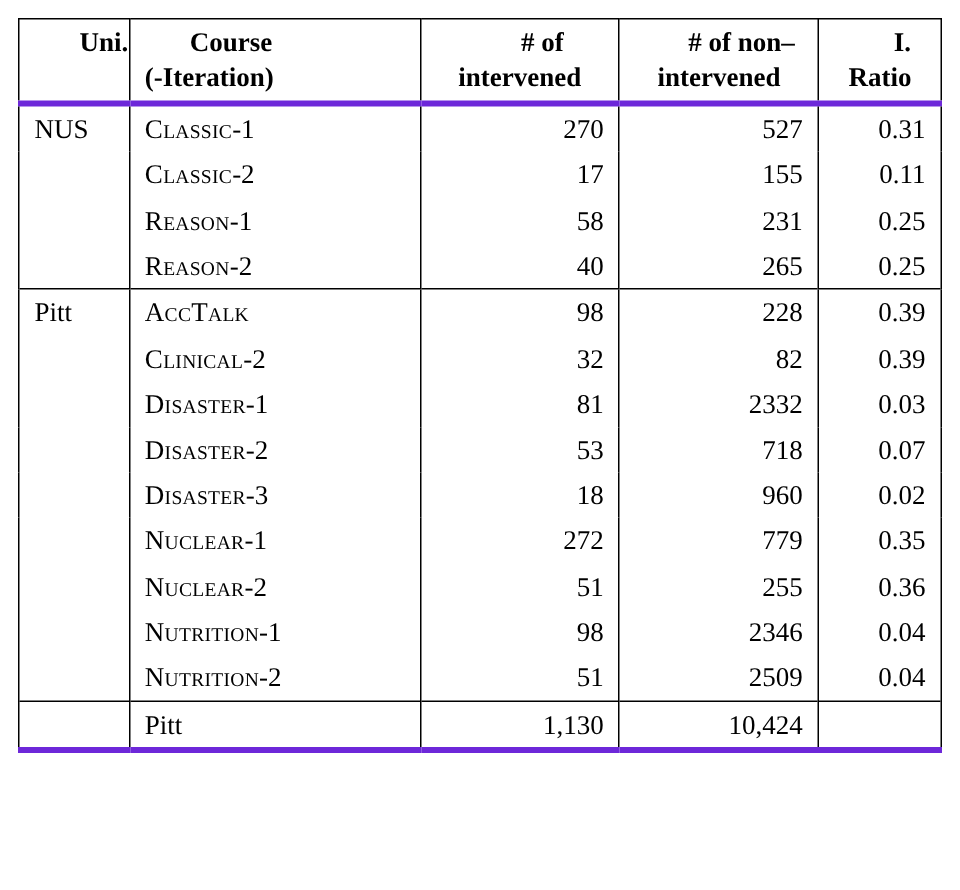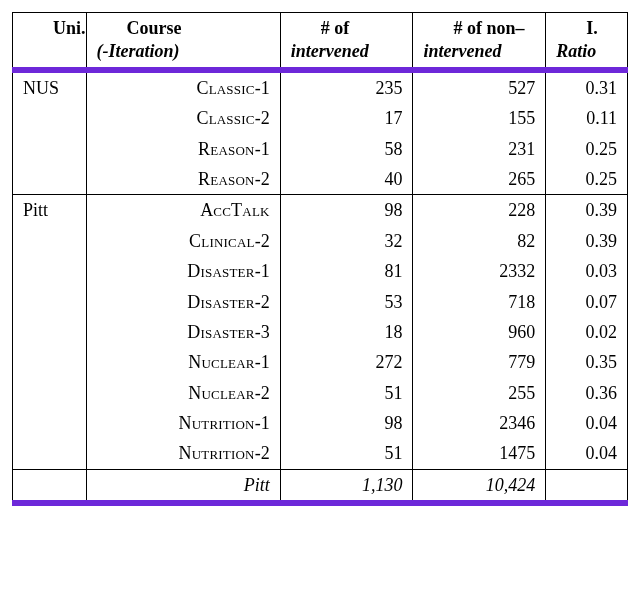--- a/index.html
+++ b/index.html
@@ -21,31 +21,31 @@
   col.c-course{ width: 190px; }
   col.c-int   { width: 130px; }
   col.c-nint  { width: 130px; }
   col.c-ratio { width: 80px; }
   th, td {
     padding: 4px 10px 3px 10px;
     line-height: 1.3;
     vertical-align: top;
   }
   .bt { border-top: 1px solid #000; }
-  .bb { border-bottom: 6px solid #6d28d9; font-style: italic; }
+  .bb { border-bottom: 4px solid #6d28d9; }
   .bl { border-left: 1px solid #000; }
   .br { border-right: 1px solid #000; }
   th {
     font-weight: bold;
     text-align: left;
   }
-  th.num { text-align: left; }
+  th.num { text-align: center; }
   td.num { text-align: right; }
   td.uni { text-align: left; }
-  td.course { text-align: right; }
+  td.course { text-align: left; }
   .sc {
     font-variant: small-caps;
     letter-spacing: 0.2px;
   }
   .hdr-row1 th { padding-bottom: 0; padding-left: 40px; }
   .hdr-row2 th { padding-top: 0; }
 </style>
 </head>
 <body>
 
@@ -70,21 +70,21 @@
       <th class="bb br">(-Iteration)</th>
       <th class="bb br num">intervened</th>
       <th class="bb br num">intervened</th>
       <th class="bb br num">Ratio</th>
     </tr>
   </thead>
   <tbody id="tbody">
       <tr>
         <td class="uni bl br">NUS</td>
         <td class="course br"><span class="sc">Classic</span><span>-1</span></td>
-        <td class="num br">235</td>
+        <td class="num br">270</td>
         <td class="num br">527</td>
         <td class="num br">0.31</td>
       </tr>
       <tr>
         <td class="uni bl br"></td>
         <td class="course br"><span class="sc">Classic</span><span>-2</span></td>
         <td class="num br">17</td>
         <td class="num br">155</td>
         <td class="num br">0.11</td>
       </tr>
@@ -155,21 +155,21 @@
         <td class="uni bl br"></td>
         <td class="course br"><span class="sc">Nutrition</span><span>-1</span></td>
         <td class="num br">98</td>
         <td class="num br">2346</td>
         <td class="num br">0.04</td>
       </tr>
       <tr>
         <td class="uni bl br"></td>
         <td class="course br"><span class="sc">Nutrition</span><span>-2</span></td>
         <td class="num br">51</td>
-        <td class="num br">1475</td>
+        <td class="num br">2509</td>
         <td class="num br">0.04</td>
       </tr>
     </tbody>
   <tfoot>
     <tr>
       <td class="bt bb bl br uni"></td>
       <td class="bt bb br course">Pitt</td>
       <td class="bt bb br num">1,130</td>
       <td class="bt bb br num">10,424</td>
       <td class="bt bb br num"></td>

